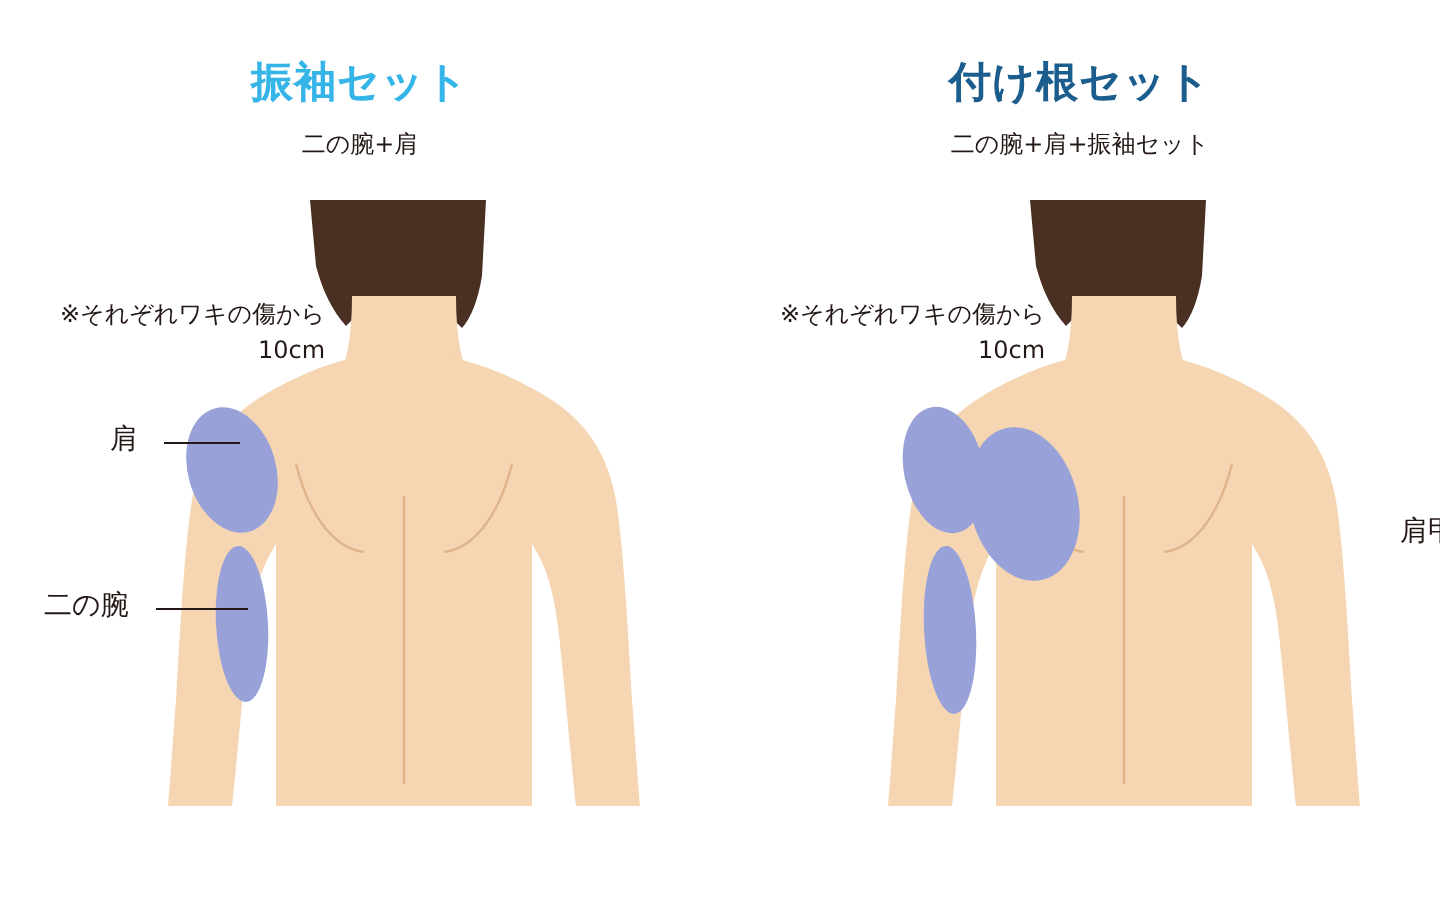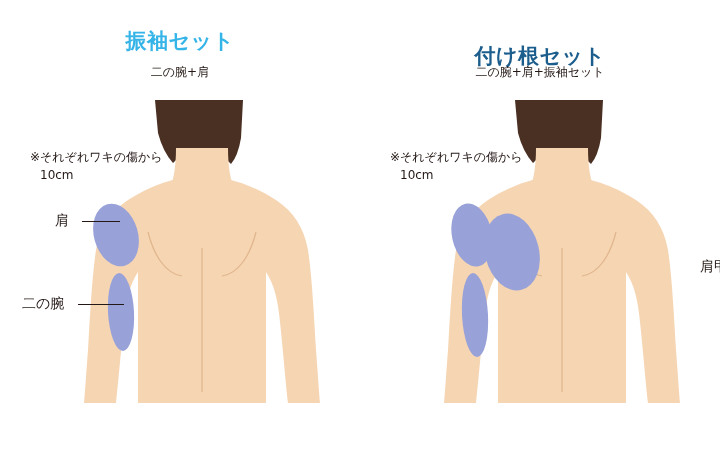--- a/index.html
+++ b/index.html
@@ -42,21 +42,21 @@
     left: 0;
     width: 100%;
     text-align: center;
     font-size: 21px;
     font-weight: 700;
     letter-spacing: 0.5px;
     line-height: 1.1;
     white-space: nowrap;
   }
   .panel-title.cyan  { color: #35b4e8; }
-  .panel-title.navy  { color: #1b5d8c; margin-top: 15px; }
+  .panel-title.navy  { color: #1b5d8c; }
 
   .panel-subtitle {
     position: absolute;
     top: 65px;
     left: 0;
     width: 100%;
     text-align: center;
     font-size: 12px;
     font-weight: 400;
     color: #231815;
@@ -67,21 +67,21 @@
   
   .note {
     position: absolute;
     top: 148px;
     left: 30px;
     font-size: 12px;
     line-height: 1.5;
     color: #231815;
     white-space: nowrap;
   }
-  .note .note-line2 { display: block; padding-left: 10px; }
+  .note .note-line2 { display: block; padding-left: 10px; text-align: right; }
 
   
   .figure-svg {
     position: absolute;
     top: 100px;
     left: 0;
     width: 360px;
     height: 310px;
     display: block;
   }

